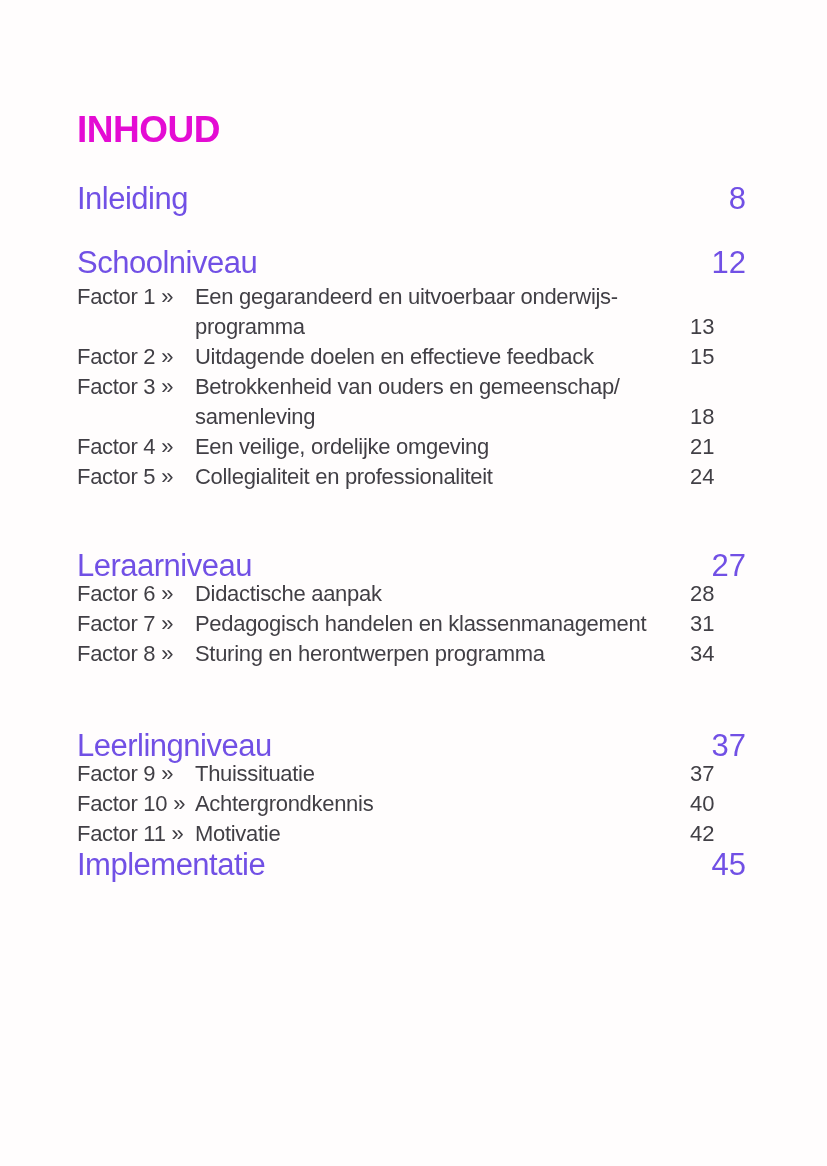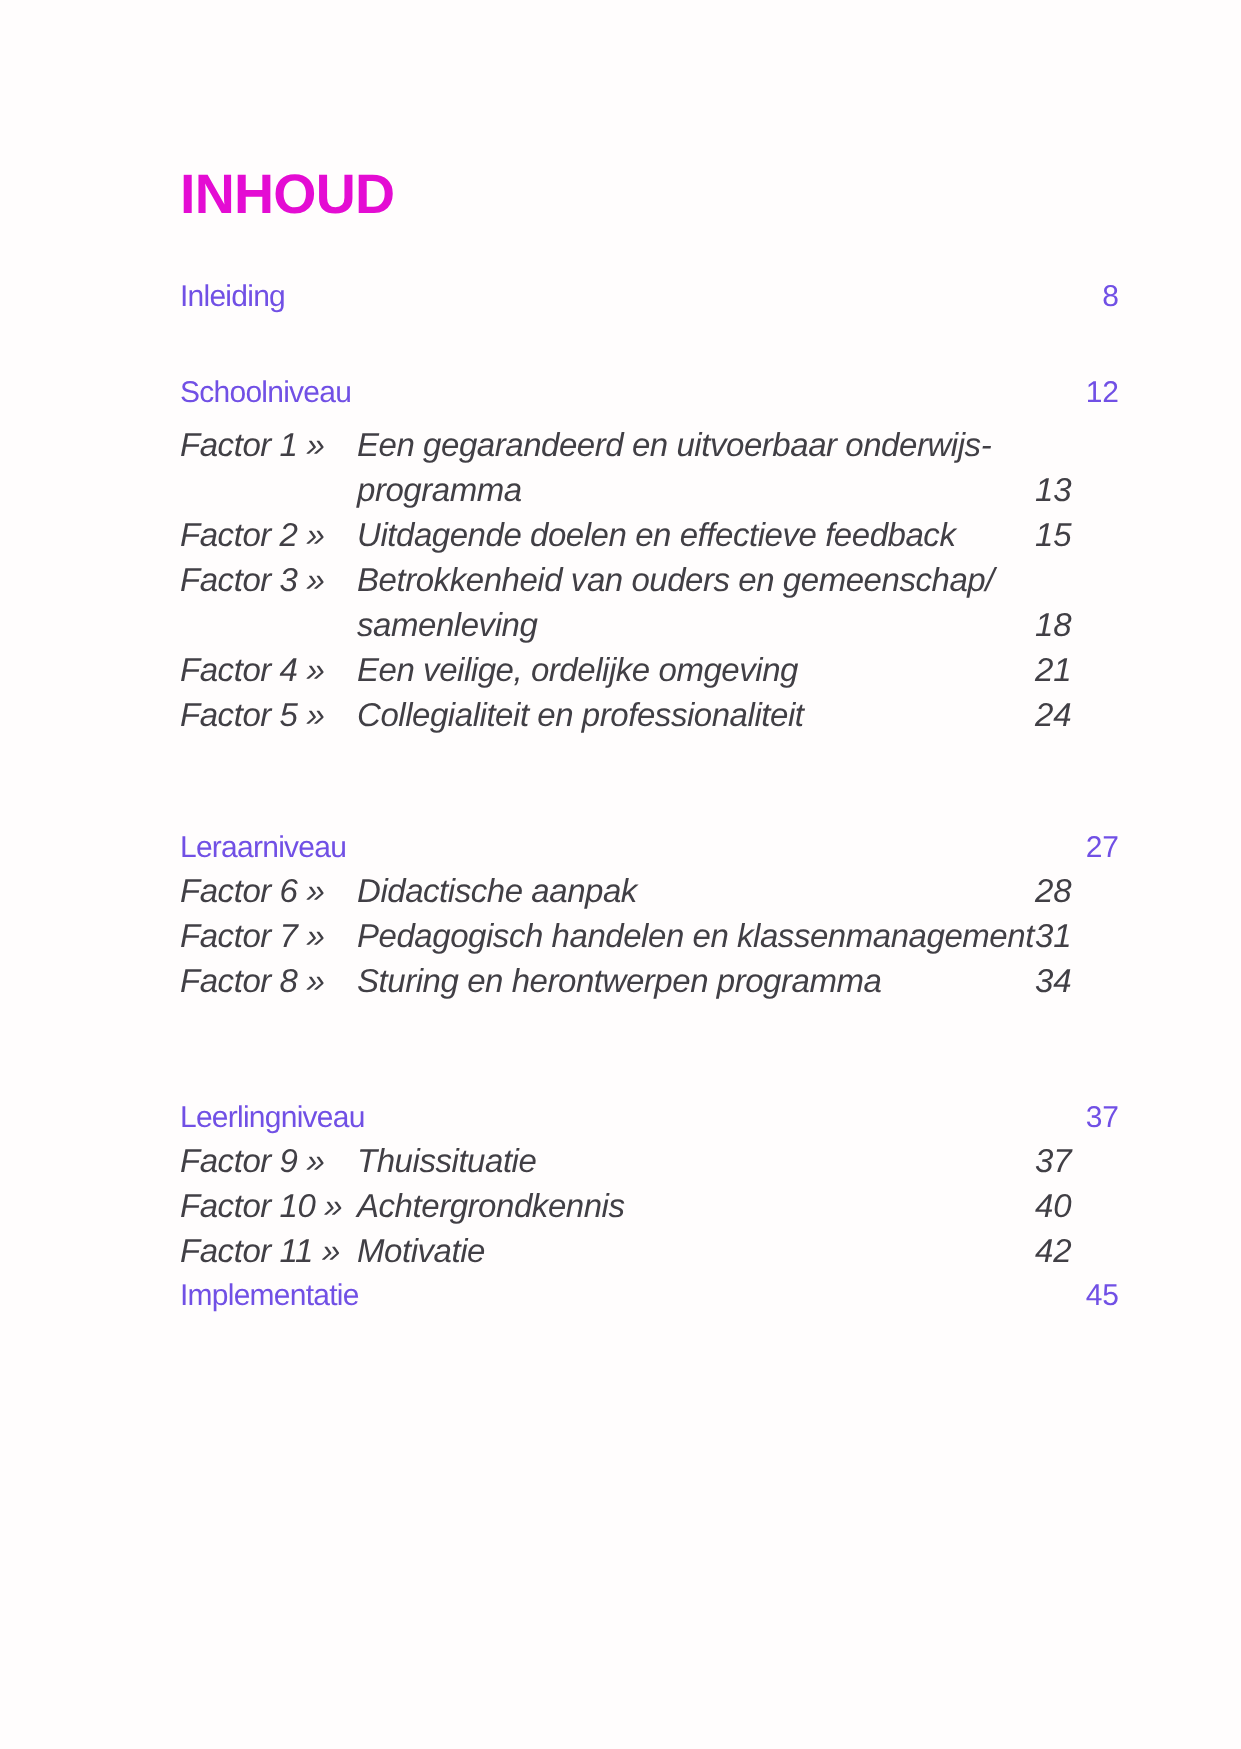--- a/index.html
+++ b/index.html
@@ -6,21 +6,21 @@
   body {
     font-family: "Liberation Sans", sans-serif;
     background: #ffffff;
   }
   .page {
     position: relative;
     width: 827px;
     height: 1166px;
     background: var(--bg-color, #fffdfd);
     box-sizing: border-box;
-    padding: 0 81px 0 120px;
+    padding: 0 81px 0 77px;
     overflow: hidden;
   }
   .doc-title {
     margin: 110px 0 0 0;
     font-size: 37px;
     line-height: 40px;
     font-weight: bold;
     letter-spacing: -0.5px;
     color: var(--title-color, #e40cd3);
   }
@@ -28,28 +28,28 @@
   .sec-0 { margin-top: 33px; }
   .sec-1 { margin-top: 33px; }
   .sec-2 { margin-top: 58px; }
   .sec-3 { margin-top: 61px; }
   .sec-4 { }
 
   .section-row {
     display: flex;
     justify-content: space-between;
     align-items: flex-start;
-    font-size: 20px;
+    font-size: 31px;
     line-height: 31px;
     letter-spacing: -0.5px;
     color: var(--section-color, #7150e5);
   }
   .section-page { letter-spacing: 0; }
 
-  .factors { margin: 0; font-style: italic; }
+  .factors { margin: 0; }
   .sec-1 .factors { margin-top: 4px; }
   .sec-2 .factors, .sec-3 .factors { margin-top: -2px; }
 
   .factor-row {
     display: grid;
     grid-template-columns: 118px 1fr 56px;
     font-size: 22px;
     line-height: 30px;
     letter-spacing: -0.3px;
     color: var(--body-color, #413f45);

